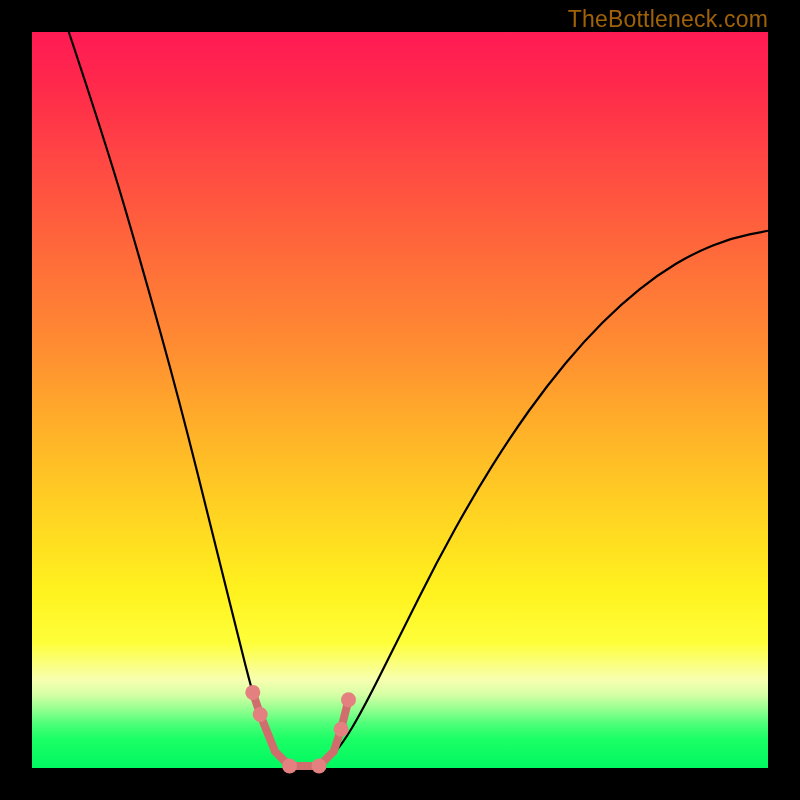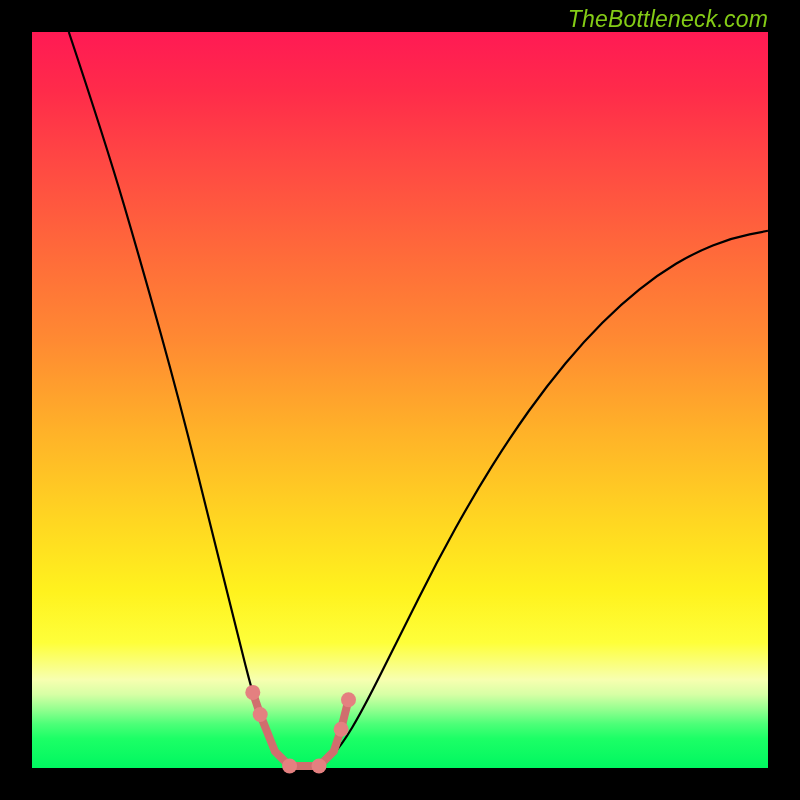--- a/index.html
+++ b/index.html
@@ -41,25 +41,24 @@
       #95ff90 92%,
       #4dff78 94%,
       #1cff66 96%,
       #00f760 100%
     );
   }
   .watermark {
     position: absolute;
     top: 6px;
     right: 32px;
-    color: #84cc16;
+    color: #a16207;
     font-size: 23px;
     letter-spacing: 0.2px;
     font-weight: 500;
-    font-style: italic;
   }
   svg.curve-layer {
     position: absolute;
     top: 0;
     left: 0;
     width: 736px;
     height: 736px;
     overflow: visible;
   }
   .curve {

